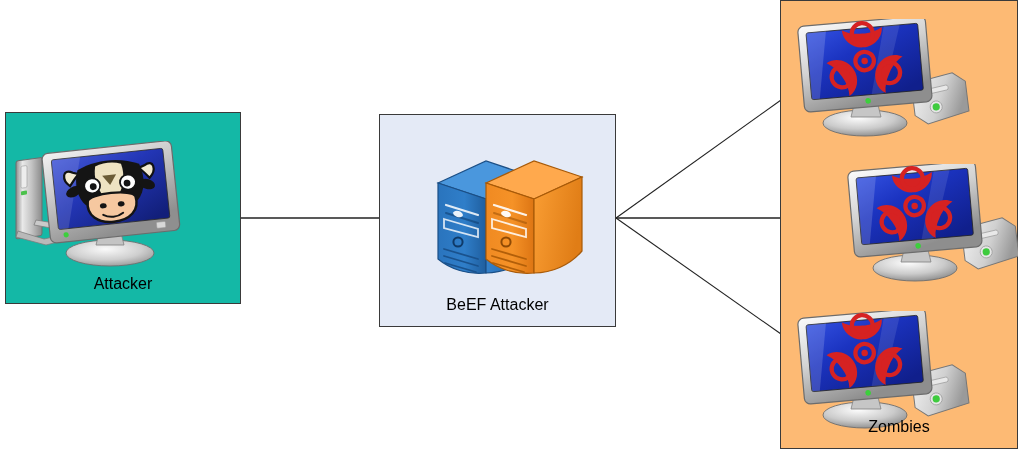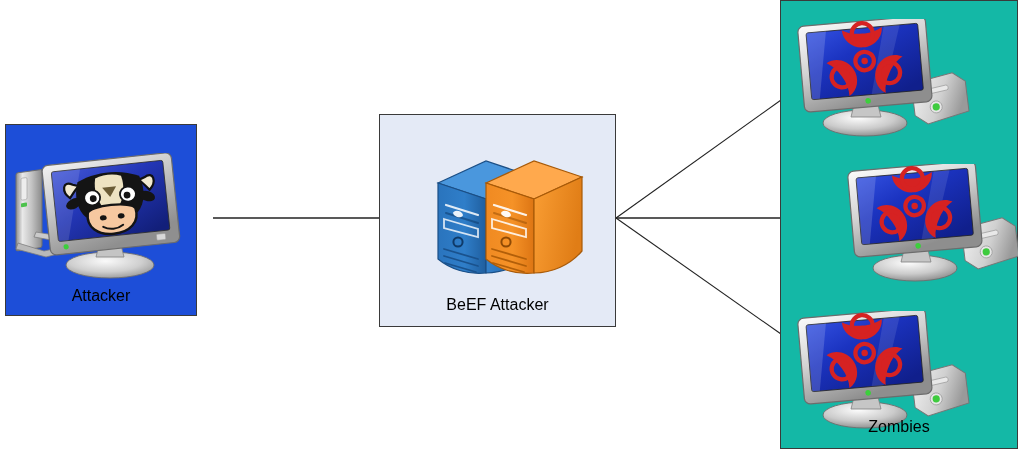--- a/index.html
+++ b/index.html
@@ -18,42 +18,42 @@
     background: #ffffff;
     overflow: hidden;
   }
   .zone {
     position: absolute;
     box-sizing: border-box;
   }
   
   #attacker-zone {
     left: 5px;
-    top: 124px;
-    width: 192px;
+    top: 112px;
+    width: 236px;
     height: 192px;
-    background: #1d4ed8;
+    background: #14b8a6;
     border: 1.5px solid #3a3a3a;
   }
   
   #beef-zone {
     left: 379px;
     top: 114px;
     width: 237px;
     height: 213px;
     background: #e4eaf6;
     border: 1.5px solid #3a3a3a;
   }
   
   #zombies-zone {
     left: 780px;
     top: 0px;
     width: 238px;
     height: 449px;
-    background: #14b8a6;
+    background: #fdba74;
     border: 1.5px solid #3a3a3a;
   }
   .zone-label {
     position: absolute;
     left: 0;
     right: 0;
     text-align: center;
     color: #000000;
     font-size: 16px;
     font-family: "Liberation Sans", sans-serif;

